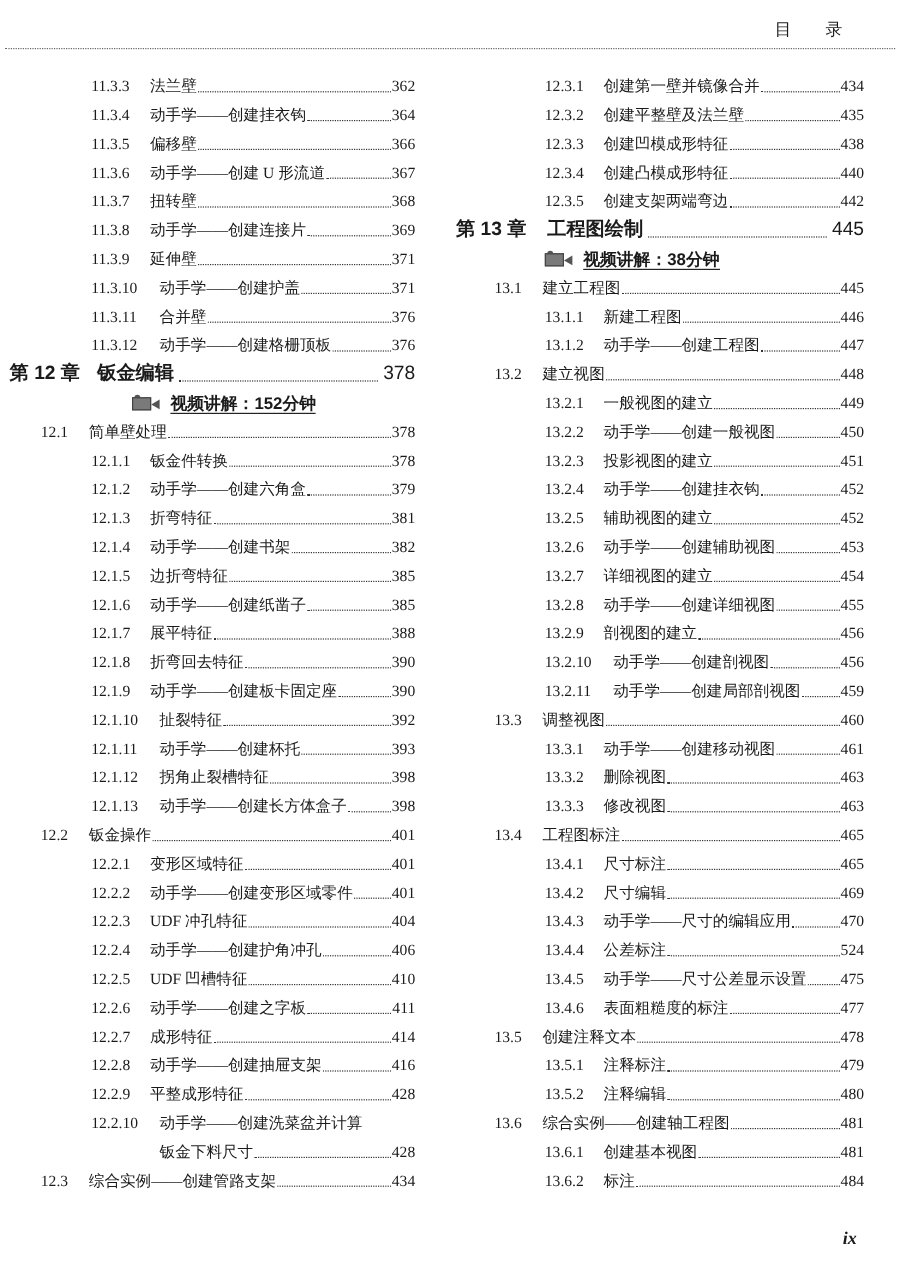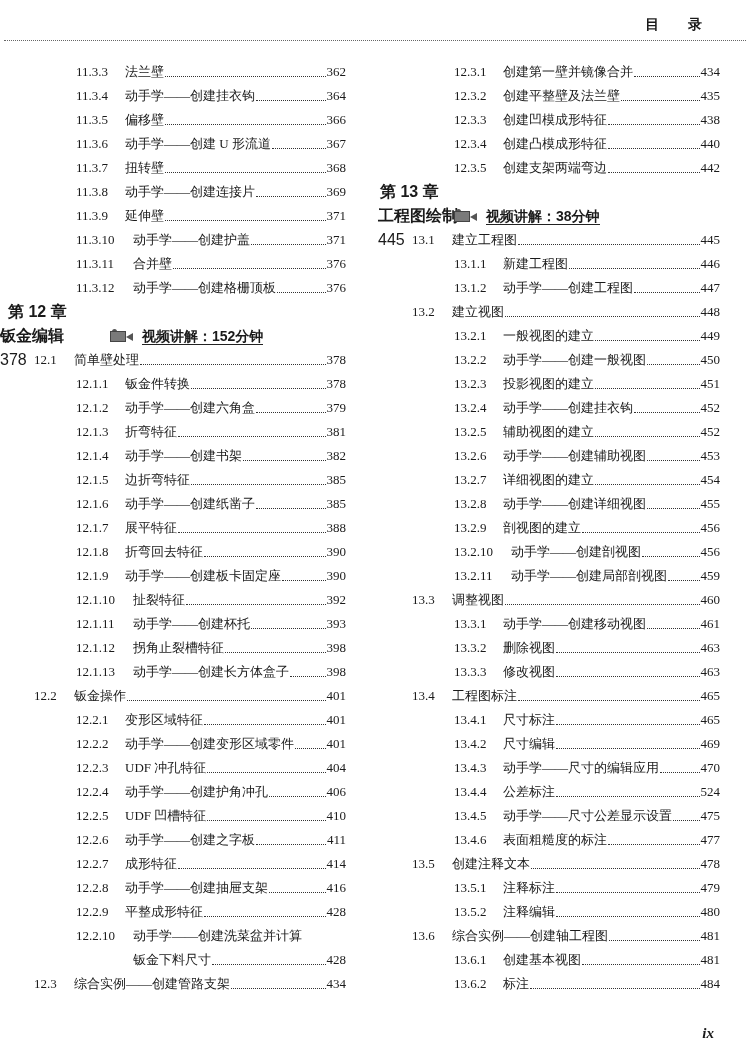--- a/index.html
+++ b/index.html
@@ -1,21 +1,21 @@
 <!DOCTYPE html>
 <html><head>
 <meta charset="utf-8">
 <style>
   html, body { margin: 0; padding: 0; }
   body {
     width: 750px; height: 1054px; background: #ffffff; position: relative; overflow: hidden;
     font-family: "Liberation Serif", "DejaVu Serif", serif; color: #1a1a1a;
   }
   .header-title {
-    position: absolute; top: 16px; right: 36px; font-size: 14px; font-weight: bold;
+    position: absolute; top: 16px; right: 36px; font-size: 14px; font-weight: normal;
     letter-spacing: 12px; font-family: "DejaVu Serif", serif;
   }
   .header-rule {
     position: absolute; top: 40px; left: 4px; right: 4px; height: 0;
     border-top: 1px dotted #666;
   }
   .col { position: absolute; top: 60px; }
   .col-left { left: 0; width: 346px; }
   .col-right { left: 378px; width: 342px; }
   .entry {
@@ -31,21 +31,21 @@
     content: ""; position: absolute; left: 0; right: 0; bottom: 2px; border-bottom: 1.5px dotted #333;
   }
   .entry .pg { flex: 0 0 auto; }
   .lvl3 { padding-left: 76px; }
   .lvl3 .num { width: 49px; }
   .lvl3 .num.wide { width: 57px; }
   .lvl2 { padding-left: 34px; }
   .lvl2 .num { width: 40px; }
   .chapter {
     height: 24px; line-height: 24px; font-size: 16px; display: flex; align-items: baseline;
-    font-family: "Liberation Sans", "DejaVu Sans", sans-serif; white-space: nowrap; flex-direction: column;
+    font-family: "Liberation Sans", "DejaVu Sans", sans-serif; white-space: nowrap;
   }
   .chapter .cnum { padding-left: 8px; width: 73px; font-weight: bold; }
   .chapter .ctitle { font-weight: bold; text-align: right; }
   .chapter .dots { flex: 1 1 auto; position: relative; height: 14px; align-self: center; margin: 0 4px; }
   .chapter .dots::after { content: ""; position: absolute; left: 0; right: 0; bottom: 1px; border-bottom: 1.5px dotted #333; }
   .video {
     height: 24px; line-height: 24px; padding-left: 110px; display: flex; align-items: center;
     font-family: "Liberation Sans", "DejaVu Sans", sans-serif; font-size: 14px; font-weight: bold;
   }
   .video .icon { width: 26px; height: 14px; margin-right: 6px; position: relative; }

